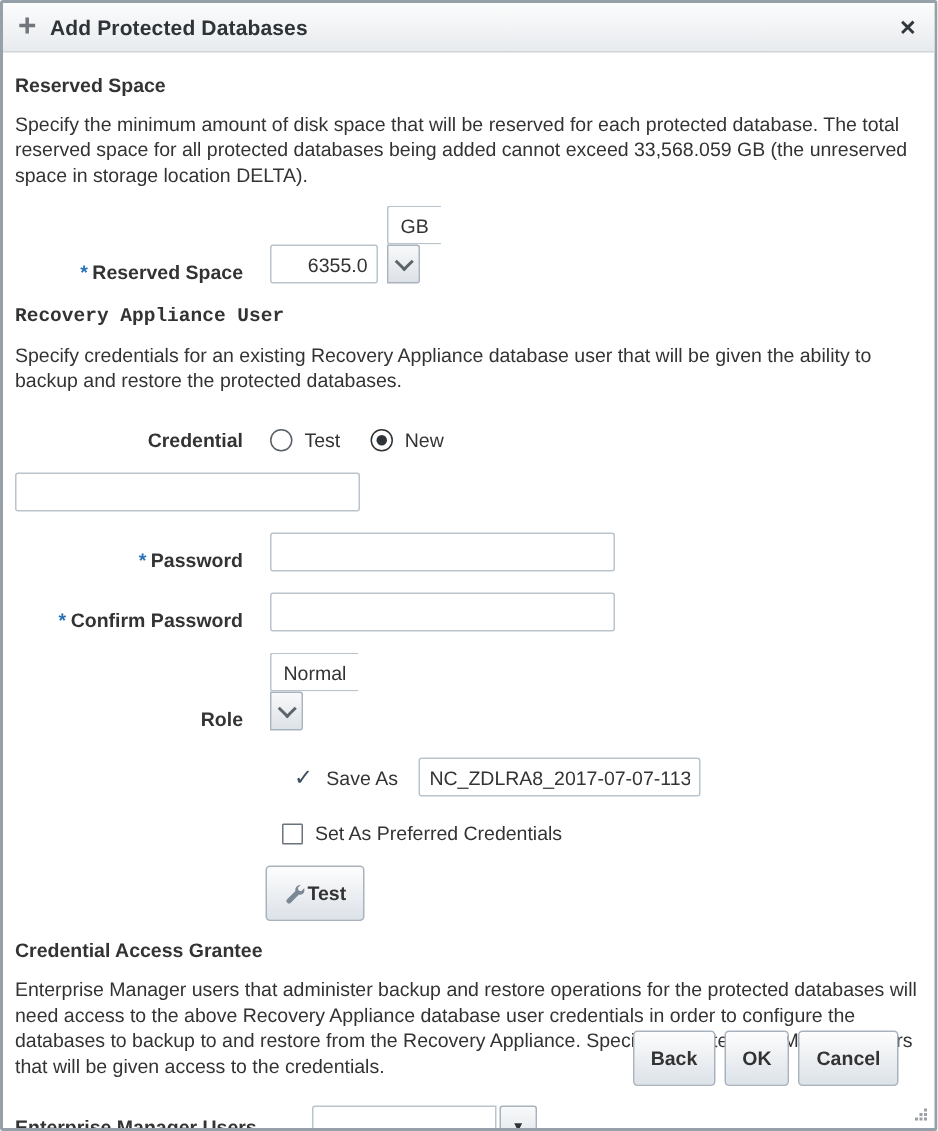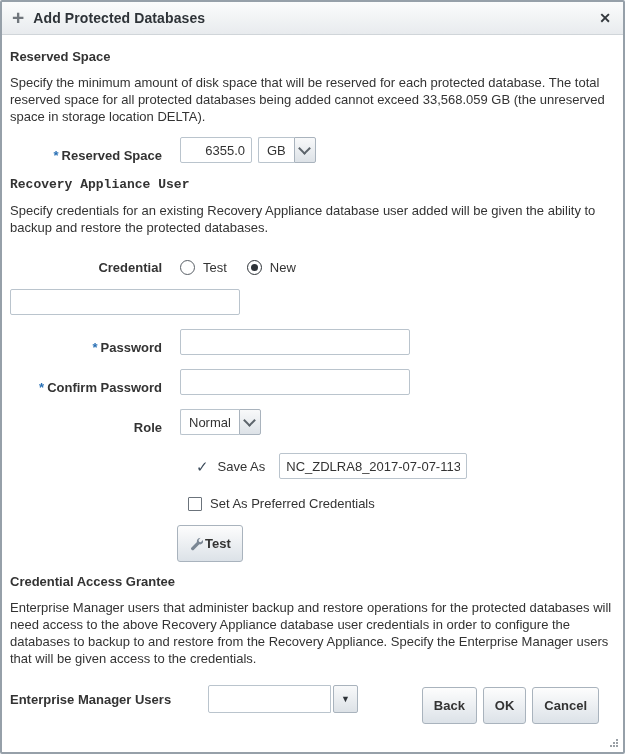--- a/index.html
+++ b/index.html
@@ -32,21 +32,21 @@
 
   .tinput {
     box-sizing:border-box; height:26px; border:1px solid #bac4cd; border-radius:2px;
     font:inherit; color:#333; padding:0 6px; background:#fff; outline:none;
   }
   .reserved-input { width:72px; text-align:right; }
   .text230 { width:230px; }
   .saveas-input { width:188px; }
 
   
-  .combo { display:flex; align-items:stretch; }
+  .combo { display:flex; align-items:stretch;flex-direction:column; }
   .combo-text {
     box-sizing:border-box; height:26px; border:1px solid #bac4cd; border-right:none;
     border-radius:2px 0 0 2px; background:#fff; display:flex; align-items:center; padding:0 8px;
   }
   .dd-btn {
     box-sizing:border-box; width:22px; height:26px; border:1px solid #a9b3bd;
     background:linear-gradient(#f8f9fa,#dde2e7); border-radius:0 2px 2px 0;
     display:flex; align-items:center; justify-content:center; cursor:pointer;
   }
   .chev { width:7px; height:7px; border-right:2px solid #5c646b; border-bottom:2px solid #5c646b; transform:rotate(45deg); margin-top:-4px; }
@@ -118,21 +118,21 @@
       <div class="combo" style="margin-left:6px;">
         <span class="combo-text">GB</span>
         <span class="dd-btn">
             <span class="chev"></span>
           </span>
       </div>
     </div>
 
     
     <div class="section-header" style="margin-top:12px;font-family:Liberation Mono, monospace;">Recovery Appliance User</div>
-    <p class="desc">Specify credentials for an existing Recovery Appliance database user added will be given the ability to backup and restore the protected databases.</p>
+    <p class="desc">Specify credentials for an existing Recovery Appliance database user that will be given the ability to backup and restore the protected databases.</p>
 
     <div class="frow" style="margin-top:24px;">
       <span class="flabel">Credential</span>
       <div class="radio-group">
         <span class="radio"></span>
         <span class="radio-label">Test</span>
         <span class="radio sel"></span>
         <span class="radio-label">New</span>
       </div>
     </div>

